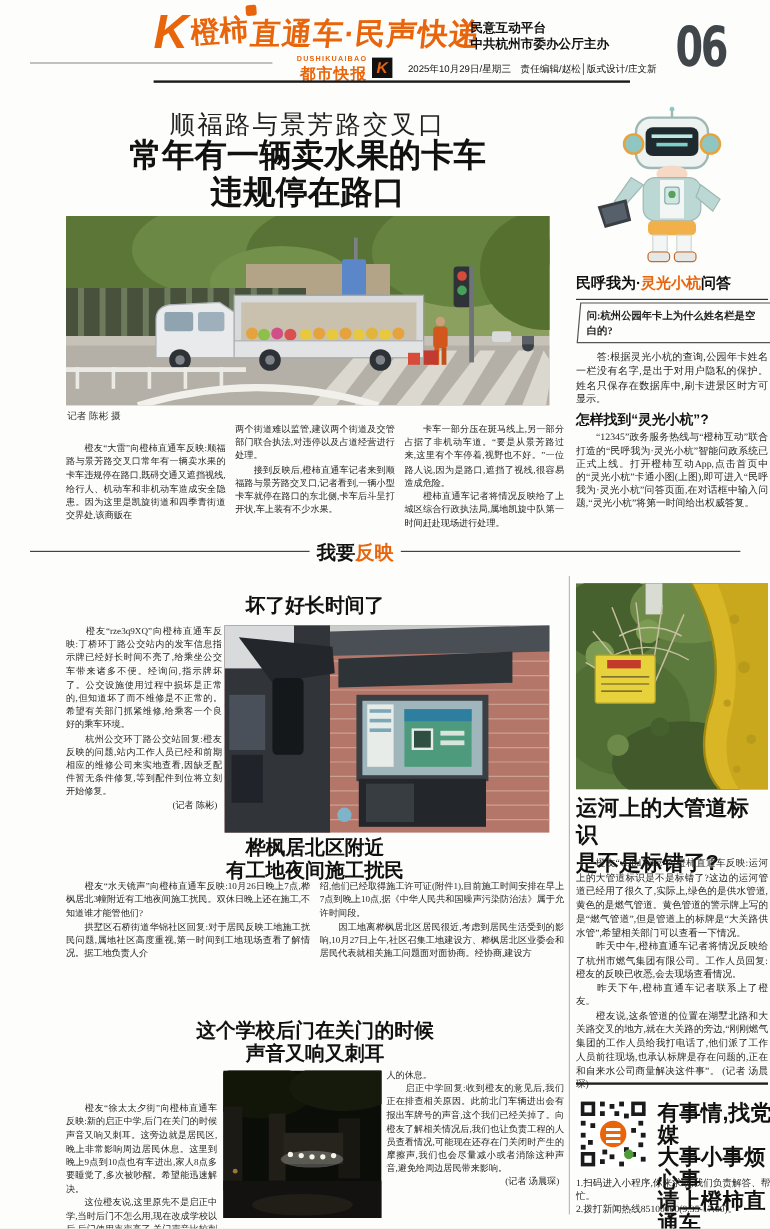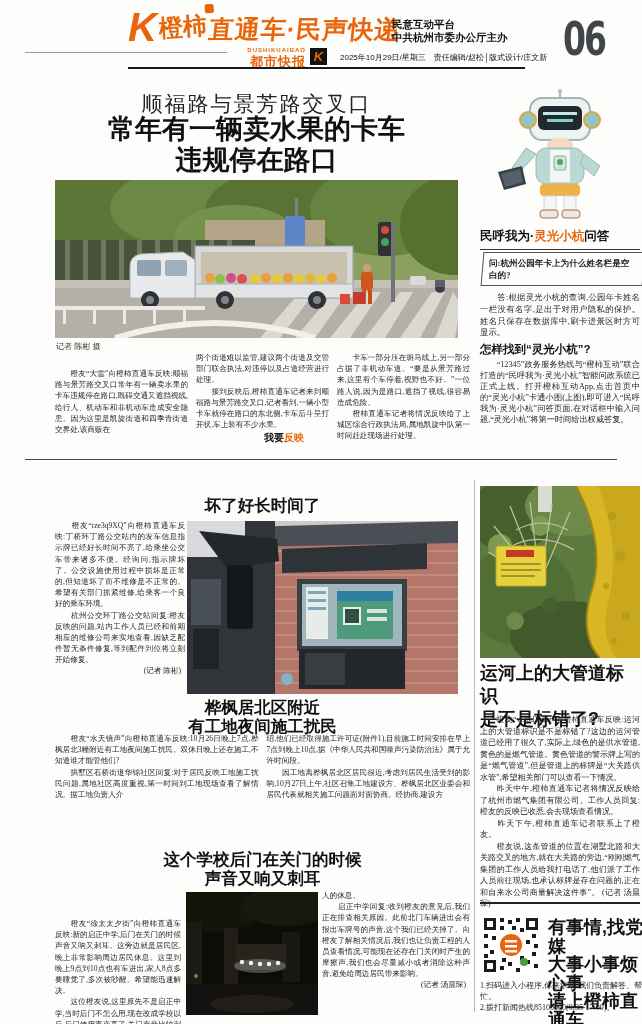--- a/index.html
+++ b/index.html
@@ -47,21 +47,21 @@
   .q-box{left:482px;top:252px;width:148px;border:1px solid #555;transform:skewX(-5deg);
          padding:4px 6px;background:#fdfdfb;}
   .q-text{transform:skewX(5deg);font-size:8.6px;line-height:12px;font-family:"Liberation Serif",serif;
           font-weight:bold;color:#222;}
   .ans{left:480px;top:292px;width:160px;font-size:8.4px;line-height:11.8px;}
   .how-title{left:480px;top:342px;width:160px;font-size:11.5px;font-weight:bold;color:#111;}
   .how-body{left:480px;top:359px;width:160px;font-size:8.2px;line-height:11px;}
 
   
   .divider-line{left:25px;top:459px;width:592px;height:1px;background:#444;}
-  .divider-label{left:258px;top:431px;background:#fdfdfb;padding:0 6px;font-size:10px;font-weight:bold;color:#111;}
+  .divider-label{left:258px;top:451px;background:#fdfdfb;padding:0 6px;font-size:16px;font-weight:bold;color:#111;}
   .vrule{left:474px;top:480px;width:1px;height:532px;background:#bbb;}
 
   
   .a-head{width:415px;left:55px;text-align:center;font-size:16.5px;font-weight:bold;color:#111;line-height:19px;}
   .bus-photo{left:187px;top:521px;width:271px;height:173px;}
   .bus-col{left:55px;top:520px;width:130px;}
   .b-cols{left:55px;top:733px;width:415px;display:flex;gap:8px;}
   .c-col1{left:55px;top:890px;width:126px;margin-top:28px;}
   .c-col3{left:322px;top:890px;width:148px;}
   .night-photo{left:186px;top:892px;width:132px;height:123px;}

